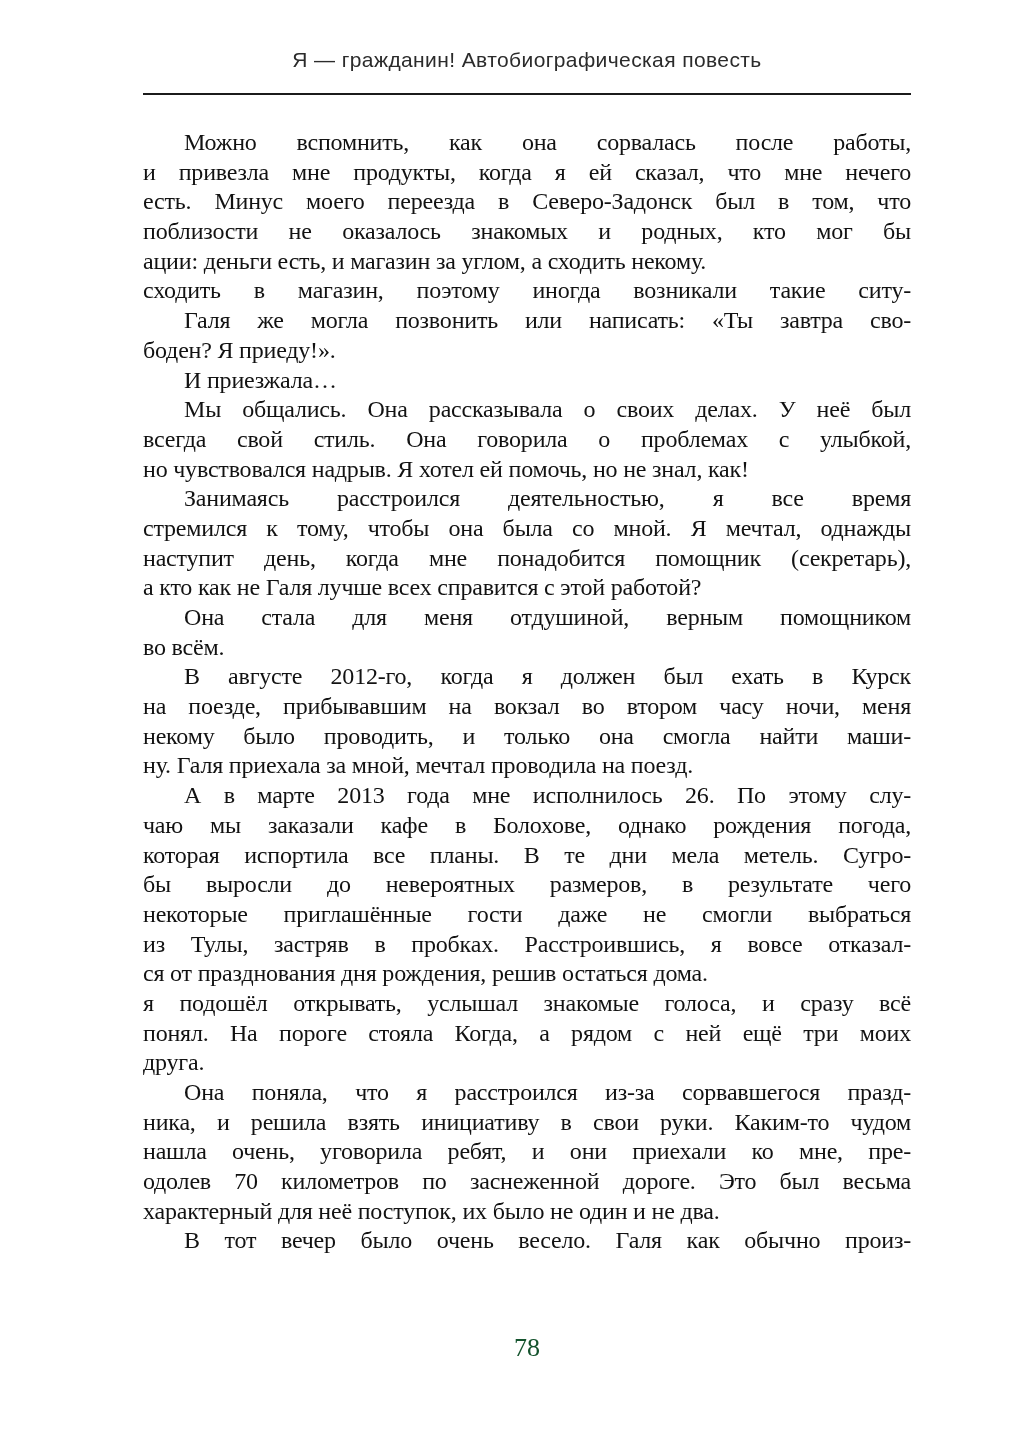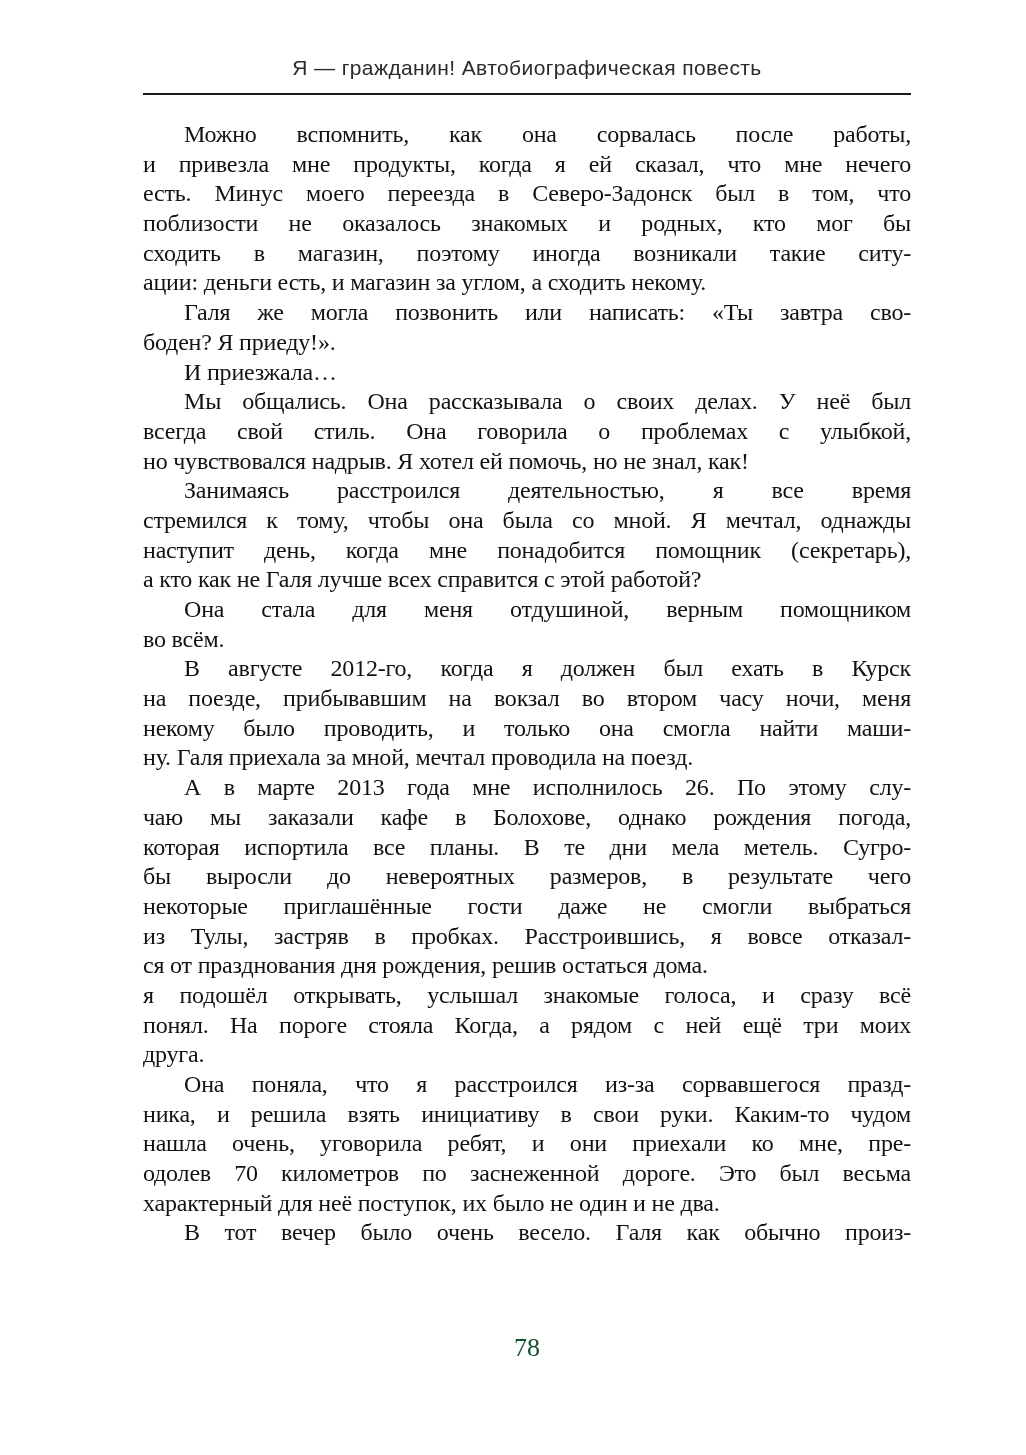--- a/index.html
+++ b/index.html
@@ -10,35 +10,35 @@
     color: #121212;
   }
   .page {
     position: relative;
     width: 1026px; height: 1455px;
     background: #ffffff;
     overflow: hidden;
   }
   .running-head {
     position: absolute;
-    left: 143px; top: 56px; width: 768px;
+    left: 143px; top: 48px; width: 768px;
     text-align: center;
     font-family: "Liberation Sans", "DejaVu Sans", sans-serif;
     font-size: 21px;
     letter-spacing: 0.4px;
     color: #2b2b2b;
   }
   .header-rule {
     position: absolute;
     left: 143px; top: 93px; width: 768px; height: 2px;
     background: #1b1b1b;
   }
   .text-block {
     position: absolute;
-    left: 143px; top: 120px; width: 768px;
+    left: 143px; top: 128px; width: 768px;
     font-size: 24px;
     letter-spacing: -0.2px;
     color: #121212;
   }
   .para { margin: 0; padding: 0; }
   .line {
     line-height: 29.7px;
     height: 29.7px;
     overflow: hidden;
     text-align: left;
@@ -65,22 +65,22 @@
   <div class="running-head">Я — гражданин! Автобиографическая повесть</div>
 
   <div class="header-rule"></div>
 
   <div class="text-block" id="text-block">
       <div class="para">
         <div class="line indent just">Можно вспомнить, как она сорвалась после работы,</div>
         <div class="line just">и привезла мне продукты, когда я ей сказал, что мне нечего</div>
         <div class="line just">есть. Минус моего переезда в Северо-Задонск был в том, что</div>
         <div class="line just">поблизости не оказалось знакомых и родных, кто мог бы</div>
+        <div class="line">ации: деньги есть, и магазин за углом, а сходить некому.</div>
         <div class="line just">сходить в магазин, поэтому иногда возникали такие ситу-</div>
-        <div class="line">ации: деньги есть, и магазин за углом, а сходить некому.</div>
       </div>
       <div class="para">
         <div class="line indent just">Галя же могла позвонить или написать: «Ты завтра сво-</div>
         <div class="line">боден? Я приеду!».</div>
       </div>
       <div class="para">
         <div class="line indent">И приезжала…</div>
       </div>
       <div class="para">
         <div class="line indent just">Мы общались. Она рассказывала о своих делах. У неё был</div>

